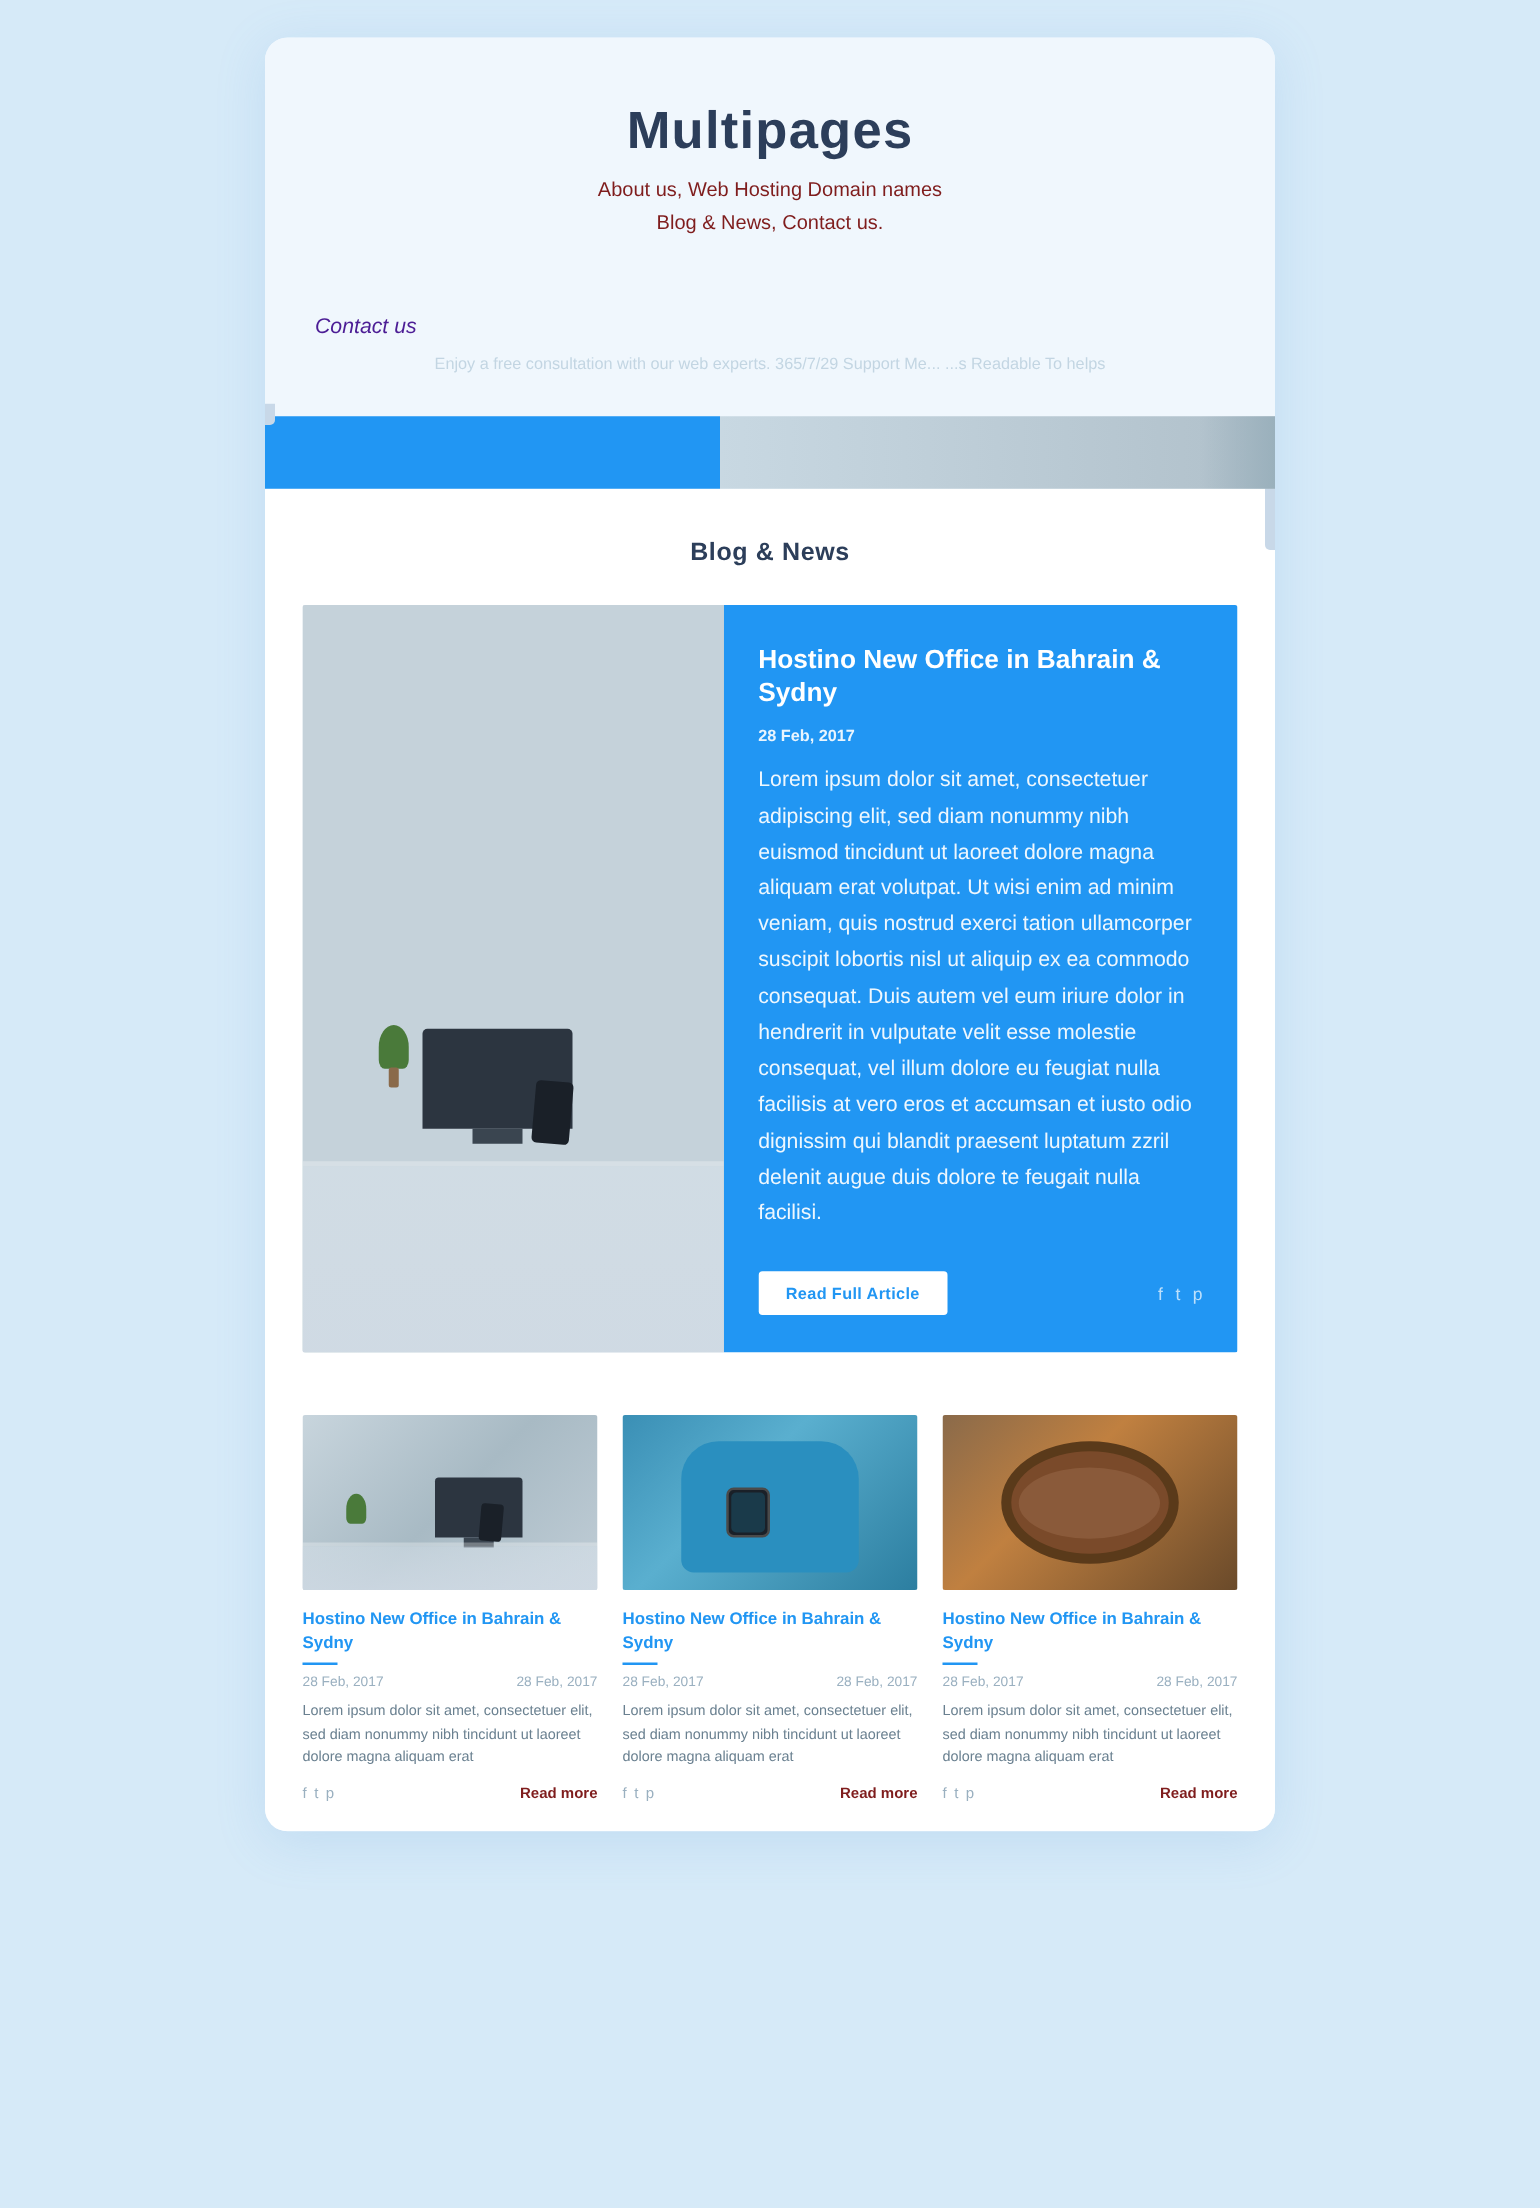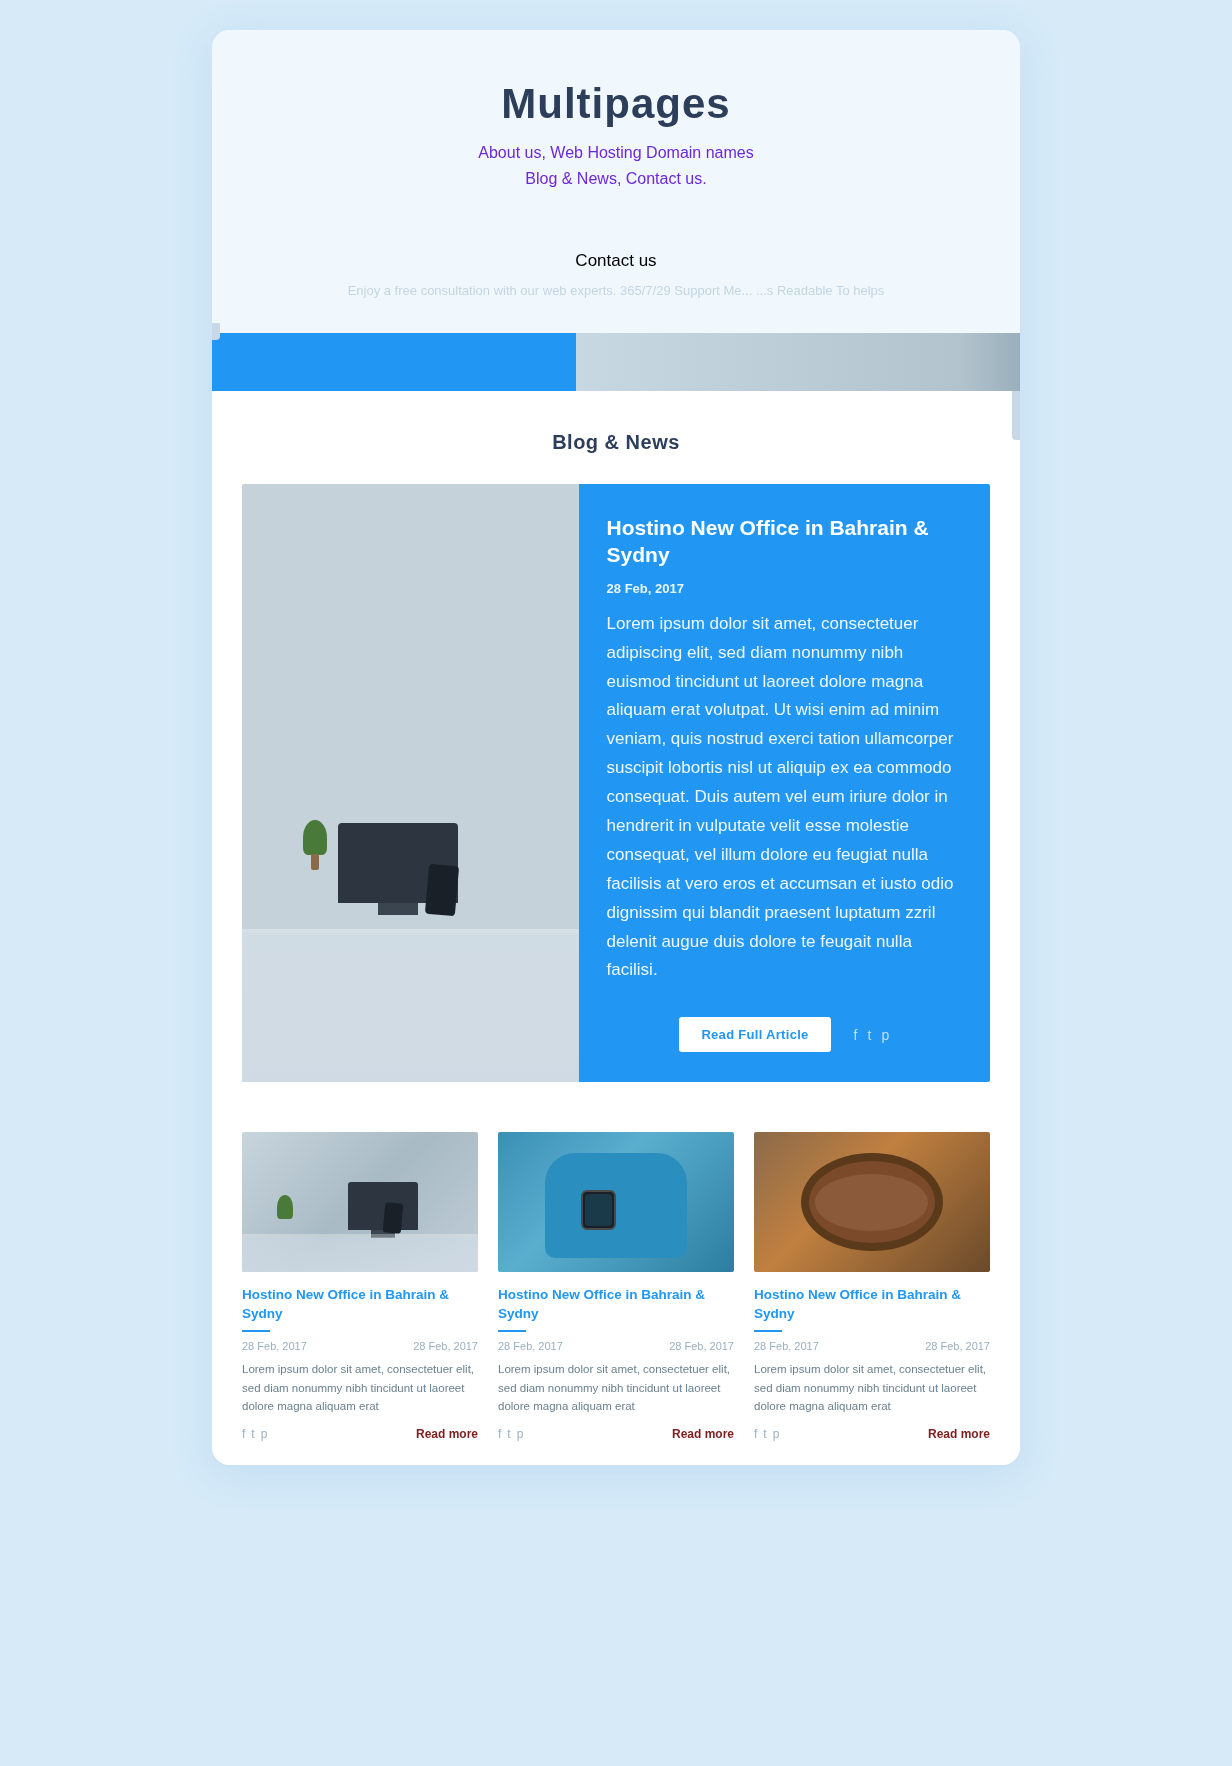--- a/index.html
+++ b/index.html
@@ -28,34 +28,34 @@
     }
     .site-title {
       font-size: 42px;
       font-weight: 800;
       color: #2c3e5a;
       letter-spacing: 1px;
       margin-bottom: 12px;
     }
     .site-subtitle {
       font-size: 16px;
-      color: #6d28d9;
+      color: #7f1d1d;
       line-height: 1.6;
     }
     
     .contact-overlay-area {
       position: relative;
       background: #f0f7fd;
       padding: 30px 40px 10px;
     }
     .contact-us-label {
-      text-align: center;
-      color: #000000;
+      color: #4c1d95;
       font-size: 17px;
       margin-bottom: 12px;
+      font-style: italic;
     }
     .overlay-text-area {
       position: relative;
       text-align: center;
       padding: 10px 0 20px;
     }
     .overlay-small-text {
       color: #b0c8d8;
       font-size: 13px;
       position: absolute;
@@ -224,21 +224,21 @@
       display: block;
     }
     .featured-excerpt {
       font-size: 17px;
       line-height: 1.7;
       color: rgba(255,255,255,0.92);
     }
     .featured-footer {
       display: flex;
       align-items: center;
-      justify-content: center;
+      justify-content: space-between;
       margin-top: 20px;
       padding-top: 12px;
       gap: 23px;
     }
     .read-full-btn {
       background: #fff;
       color: #2196f3;
       border: none;
       padding: 10px 22px;
       border-radius: 3px;

